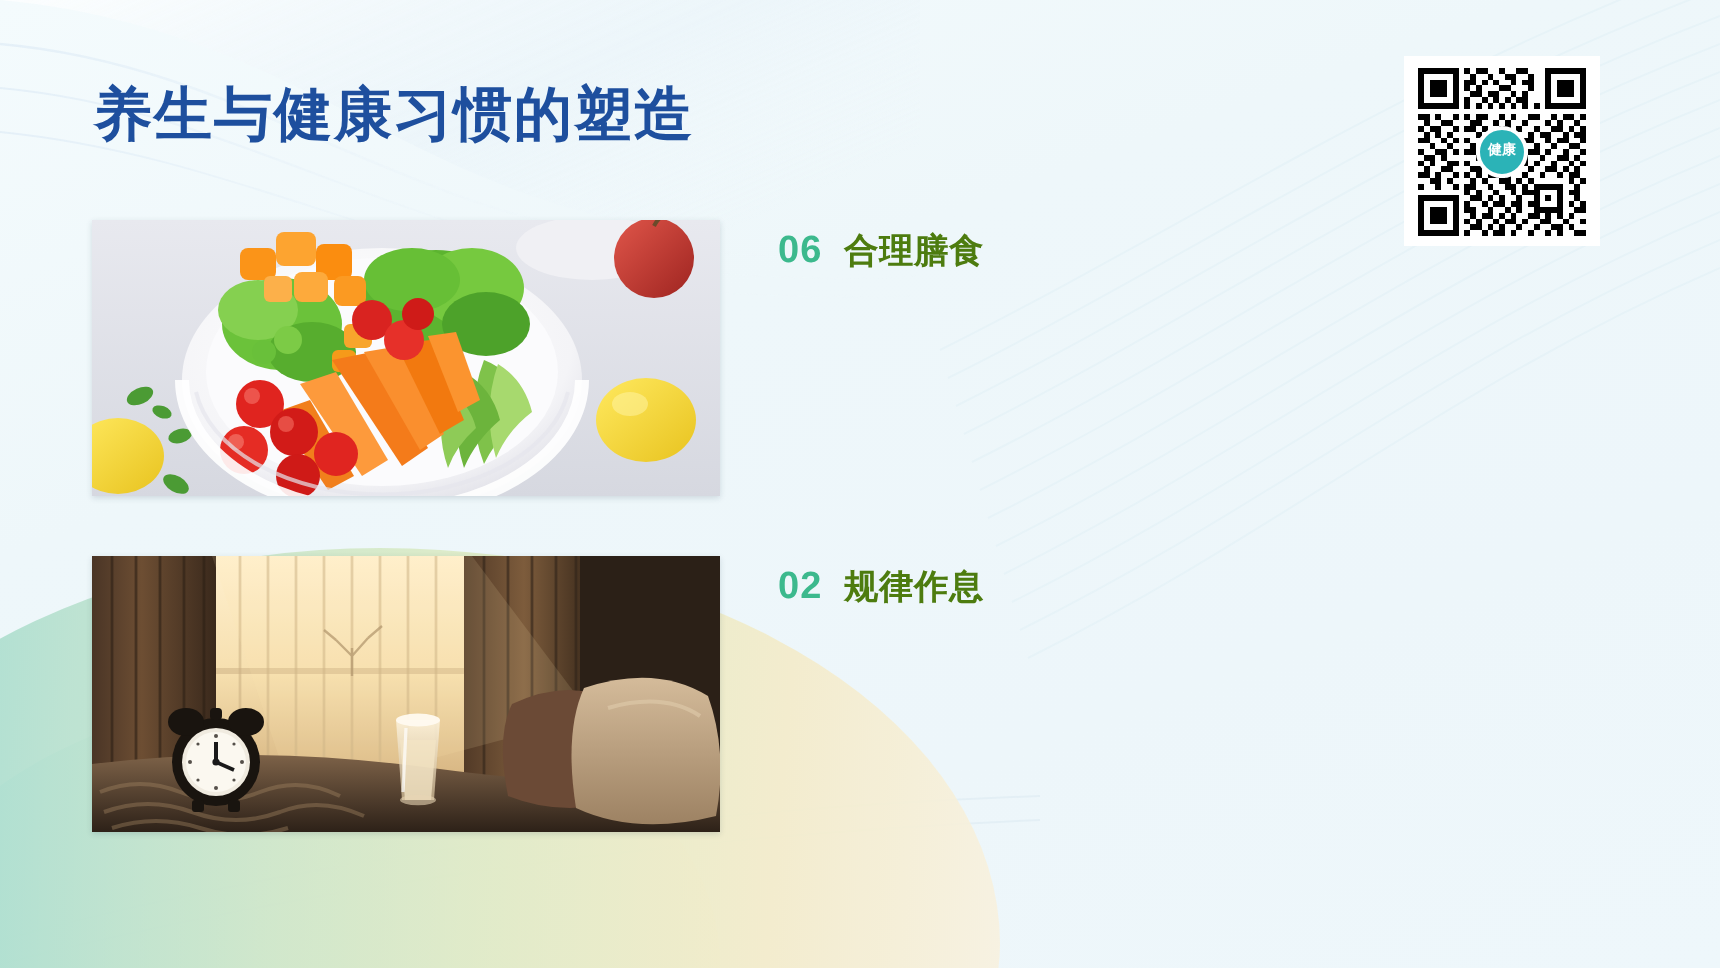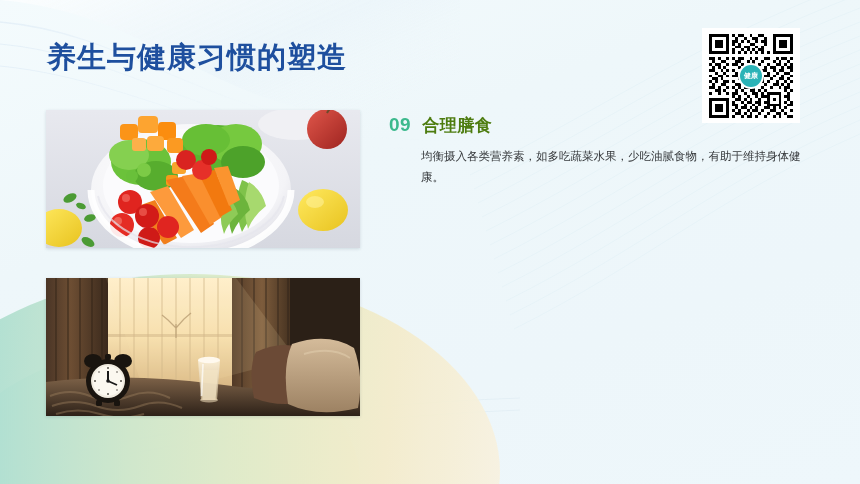--- a/index.html
+++ b/index.html
@@ -452,24 +452,23 @@
           <circle cx="156" cy="60" r="10" fill="#e63029"></circle>
           <circle cx="163" cy="47" r="8" fill="#cf1b18"></circle>
         </g>
 
         <path d="M45,80 a100,66 0 0 0 200,0" fill="none" stroke="#ffffff" stroke-width="7" opacity=".9"></path>
         <path d="M52,86 a94,60 0 0 0 186,0" fill="none" stroke="#e6e6ec" stroke-width="2" opacity=".7"></path>
       </svg>
     </div>
     <div class="textcol">
       <div class="head">
-        <span class="num">09</span>
+        <span class="num">06</span>
         <span class="htxt">合理膳食</span>
       </div>
-      <div class="body">均衡摄入各类营养素，如多吃蔬菜水果，少吃油腻食物，有助于维持身体健康。</div>
     </div>
   </div>
 
   <div class="row row2">
     <div class="photo">
       <svg viewBox="0 0 314 138" preserveAspectRatio="none">
         <defs>
           <linearGradient id="winl" x1="0" y1="0" x2="0" y2="1">
             <stop offset="0%" stop-color="#fff0cf"></stop>
               <stop offset="55%" stop-color="#f6dfae"></stop>
@@ -574,16 +573,20 @@
           </g>
           <ellipse cx="47" cy="83" rx="9" ry="7" fill="#19140f"></ellipse>
           <ellipse cx="77" cy="83" rx="9" ry="7" fill="#19140f"></ellipse>
           <rect x="59" y="76" width="6" height="6" rx="2" fill="#19140f"></rect>
           <rect x="50" y="122" width="6" height="6" rx="1.5" fill="#19140f"></rect>
           <rect x="68" y="122" width="6" height="6" rx="1.5" fill="#19140f"></rect>
         </g>
       </svg>
     </div>
     <div class="textcol">
+      <div class="head">
+        <span class="num">02</span>
+        <span class="htxt">规律作息</span>
+      </div>
     </div>
   </div>
 
 </div>
 
 </body></html>

